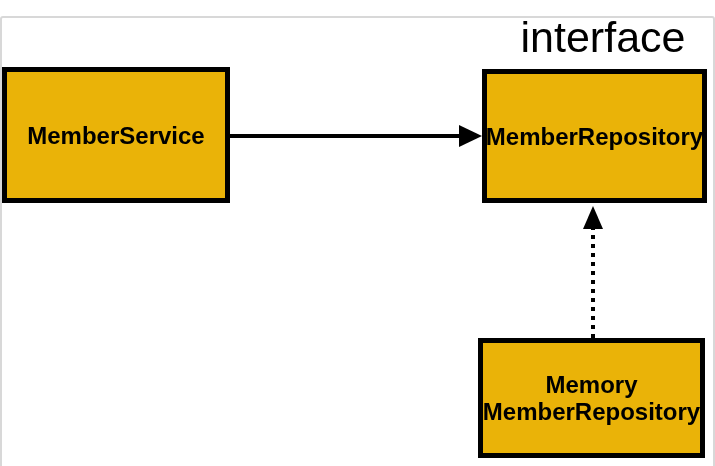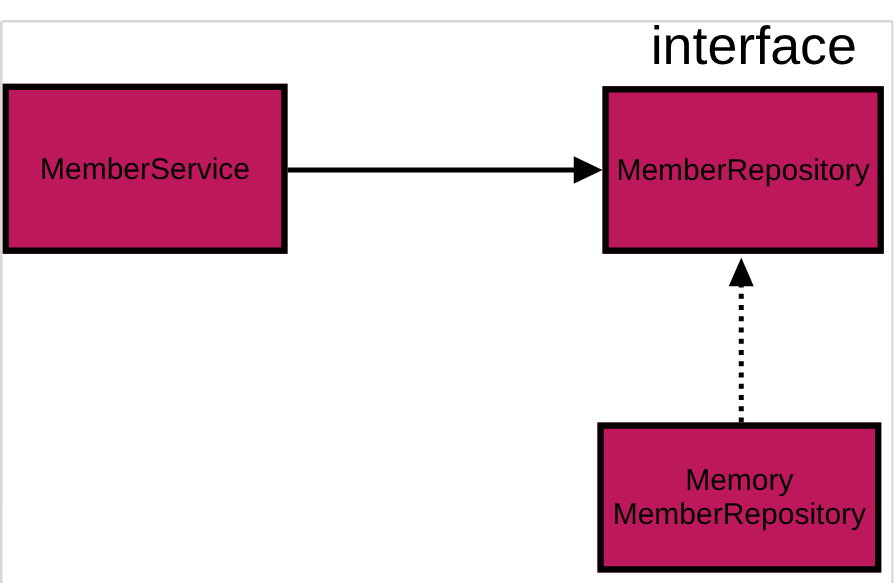--- a/index.html
+++ b/index.html
@@ -15,26 +15,26 @@
     border: 2px solid #d8d8d8;
     border-radius: 3px;
     background: #ffffff;
     overflow: hidden;
     margin-top: 16px;
   }
   .node {
     position: absolute;
     box-sizing: border-box;
     border: 5px solid #000000;
-    background: #be185d;
+    background: #eab308;
     display: flex;
     align-items: center;
     justify-content: center;
     text-align: center;
-    font-weight: normal;
+    font-weight: bold;
     font-size: 24px;
     line-height: 27px;
     color: #000000;
     letter-spacing: 0px;
     z-index: 2;
   }
   .node-member-service {
     left: 0px;
     top: 49px;
     width: 228px;

